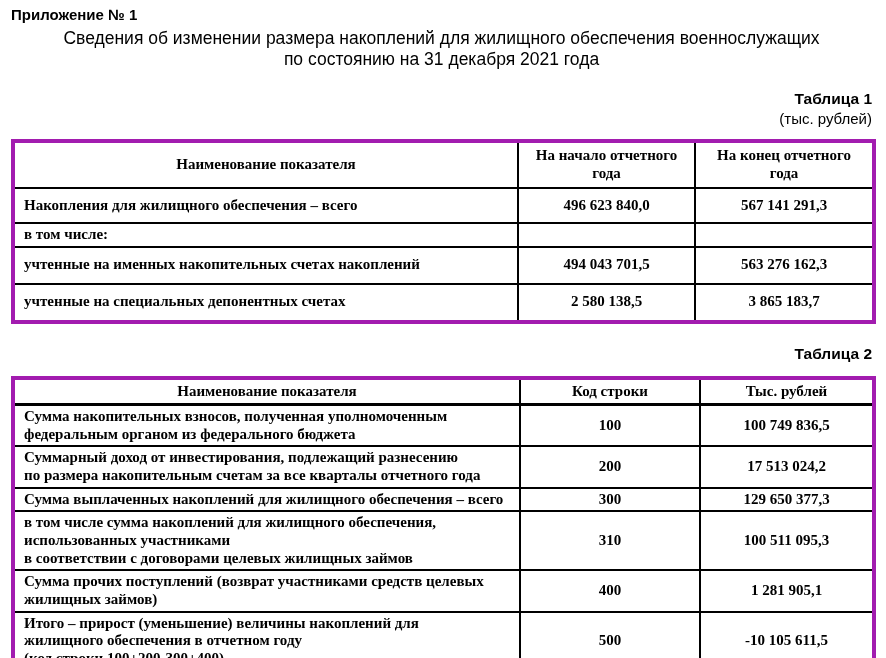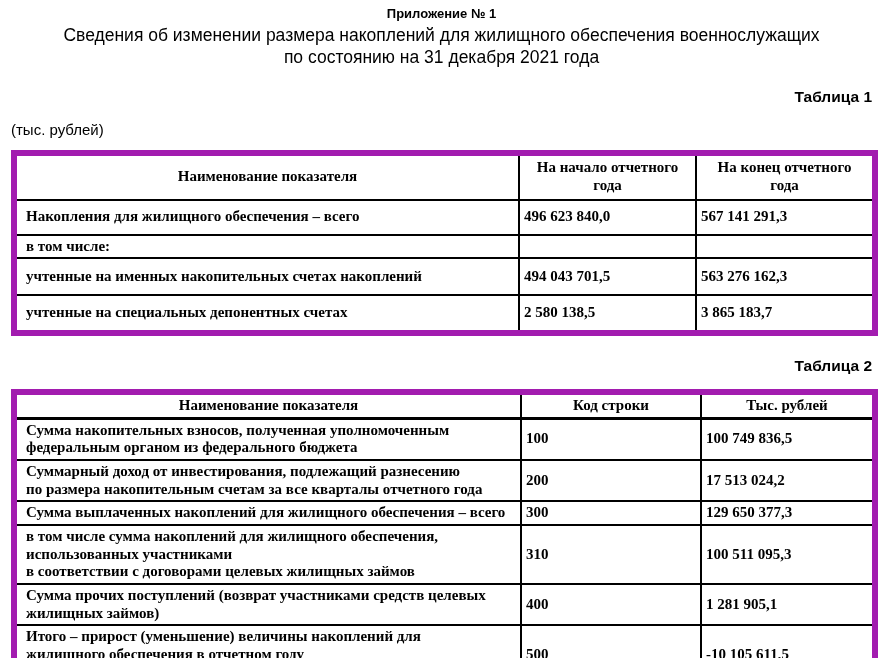--- a/index.html
+++ b/index.html
@@ -12,56 +12,57 @@
     color: #000;
     font-family: "Liberation Sans", sans-serif;
     overflow: hidden;
   }
   .page {
     width: 886px;
     height: 658px;
     padding: 6px 14px 0 11px;
   }
   .appendix {
-    text-align: center;
-    font-weight: bold;
-    font-size: 13px;
+    text-align: left;
+    font-weight: bold;
+    font-size: 15px;
     line-height: 1.25;
   }
   .title {
     text-align: center;
     font-weight: normal;
     font-size: 17.5px;
     line-height: 1.22;
     margin-top: 3px;
     white-space: pre-line;
   }
   .tlabel {
     text-align: right;
     font-weight: bold;
     font-size: 15.5px;
     line-height: 1.2;
     margin-top: 20px;
   }
   .units {
+    text-align: right;
     font-size: 15px;
     line-height: 1.2;
-    margin-top: 14px;
+    margin-top: 1px;
     margin-bottom: 11px;
   }
   .tlabel2 {
     text-align: right;
     font-weight: bold;
     font-size: 15.5px;
     line-height: 1.2;
     margin-top: 21px;
     margin-bottom: 13px;
   }
   table {
-    border: 6px solid #a21caf;
+    border: 4px solid #a21caf;
     border-collapse: collapse;
     table-layout: fixed;
     width: 861px;
     font-family: "Liberation Serif", "DejaVu Serif", serif;
     font-weight: bold;
     font-size: 15px;
     color: #000;
   }
   th, td {
     border: 2px solid #000;
@@ -71,20 +72,21 @@
   }
   th {
     text-align: center;
     padding: 2px 6px;
   }
   td.name {
     text-align: left;
     padding: 2px 8px 2px 9px;
   }
   td.num {
+    text-align: center;
     padding: 2px 4px;
   }
   #table2 thead tr { border-bottom: 3px solid #000; }
   
   .rh47 { height: 47px; }
   .rh35 { height: 35px; }
   .rh30 { height: 14px; }
   .rh37 { height: 37px; }
   .rh38 { height: 38px; }
   .rh26 { height: 26px; }

